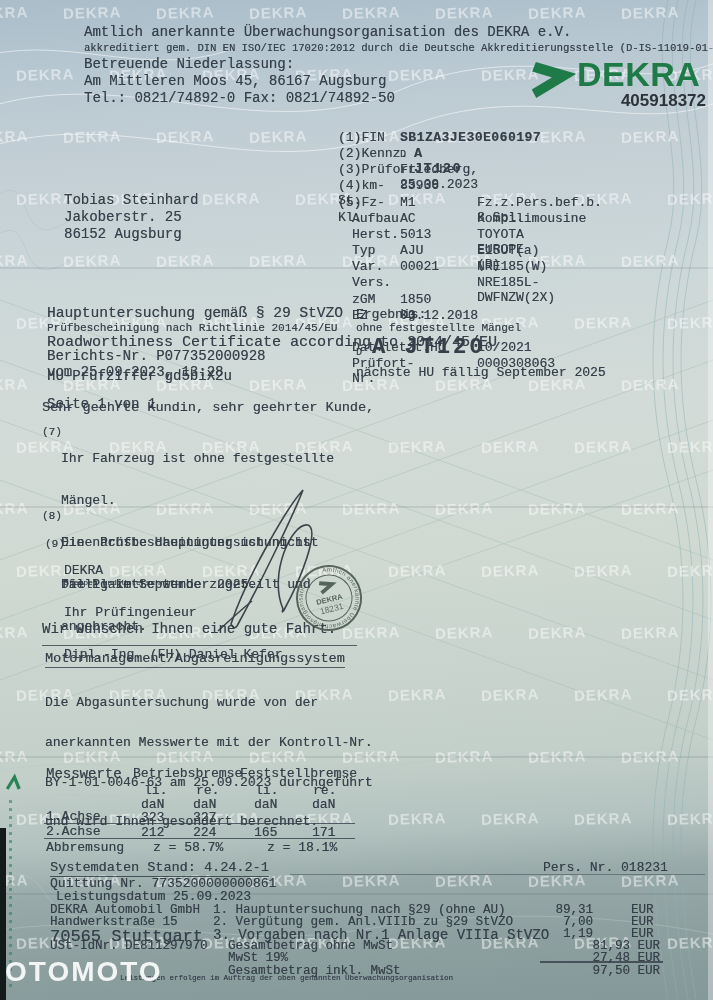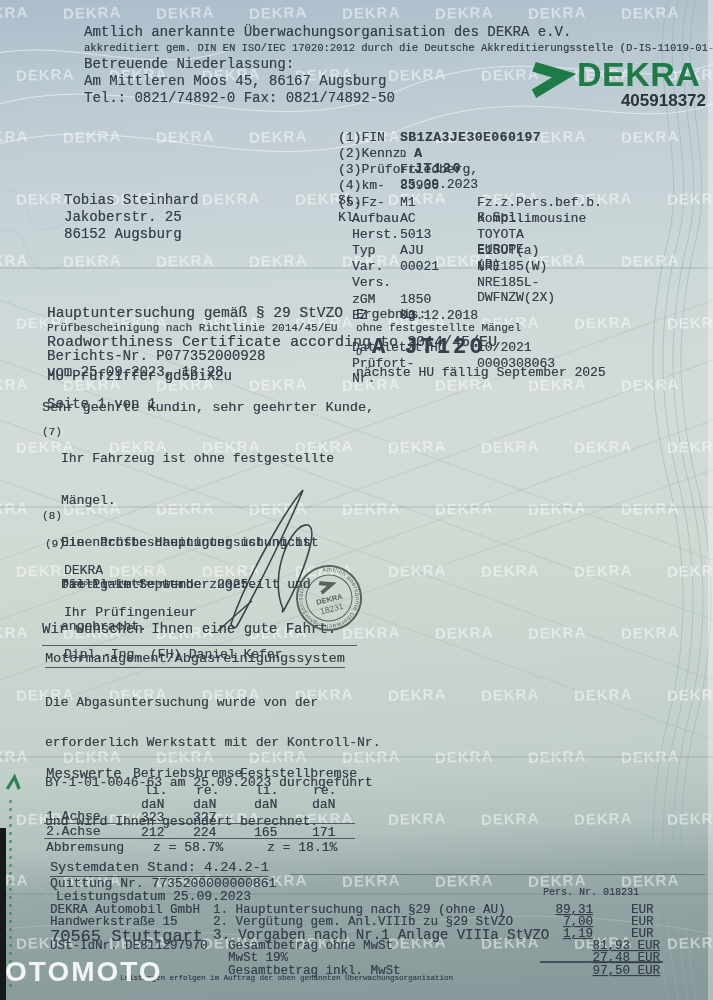--- a/index.html
+++ b/index.html
@@ -19,21 +19,21 @@
   .wm{position:absolute;font-family:"Liberation Sans",sans-serif;font-weight:bold;
       font-size:15px;color:rgba(255,255,255,0.48);letter-spacing:1px;transform:rotate(-2deg);}
   .crease{position:absolute;left:0;width:713px;height:2px;background:rgba(70,85,95,0.13);}
   .vrow{position:absolute;left:338px;height:16px;font-size:13px;}
   .vlab{position:absolute;left:0;}
   .vlab.ind{left:14px;}
   .vv1{position:absolute;left:62px;}
   .vv2{position:absolute;left:139px;}
   .letter{font-size:13px;line-height:14px;}
   .hr{position:absolute;background:rgba(52,62,72,0.8);height:1.4px;}
-  .amt{position:absolute;text-align:right;font-size:12.5px;text-decoration:underline;}
+  .amt{position:absolute;text-align:right;font-size:12.5px;}
   .green{color:#1e7b48;}
 </style>
 </head>
 <body>
 
 <div id="page">
 
   <svg width="713" height="1000" viewBox="0 0 713 1000" style="left:0;top:0;">
     <g fill="none" stroke="#ffffff" stroke-width="1" opacity="0.55">
       <path d="M-20,110 C120,60 260,150 400,90 S650,110 740,50"></path>
@@ -339,21 +339,21 @@
     </text>
     <path d="M30,22 L42,27 L30,32" fill="none" stroke="#46564c" stroke-width="4" transform="skewY(-5)"></path>
     <text x="36" y="40" text-anchor="middle" font-size="7.5" font-weight="bold" fill="#46564c" font-family="Liberation Sans, sans-serif">DEKRA</text>
     <text x="36" y="50" text-anchor="middle" font-size="8.5" fill="#46564c" font-family="Liberation Sans, sans-serif">18231</text>
   </svg>
 
   <div class="hr" style="left:42px;top:645px;width:315px"></div>
   <div class="t ink" style="left:45px;top:651px;font-size:13.5px;border-bottom:1.3px solid rgba(52,62,72,0.8);padding-bottom:1px">Motormanagement/Abgasreinigungssystem</div>
   <div class="t ink" style="left:45px;top:670px;font-size:13px;line-height:13.2px">
     <div>Die Abgasuntersuchung wurde von der</div>
-    <div>erforderlich Werkstatt mit der Kontroll-Nr.</div>
+    <div>anerkannten Messwerte mit der Kontroll-Nr.</div>
     <div>BY-1-01-0046-63 am 25.09.2023 durchgeführt</div>
     <div>und wird Ihnen gesondert berechnet.</div>
   </div>
 
   <svg width="20" height="22" viewBox="0 0 20 22" style="left:5px;top:772px;">
     <path d="M4,17 L10,5 L16,17" fill="none" stroke="#2a8354" stroke-width="3.2" transform="skewX(-6)"></path>
   </svg>
   <div style="position:absolute;left:9px;top:800px;width:3px;height:190px;background:repeating-linear-gradient(to bottom, rgba(40,125,80,0.55) 0 3px, transparent 3px 8px);"></div>
 
   <div class="t ink" style="left:46px;top:766px;font-size:14px">Messwerte</div>
@@ -378,21 +378,21 @@
   <div class="t ink" style="left:254px;top:825px;font-size:13px">165</div>
   <div class="t ink" style="left:312px;top:825px;font-size:13px">171</div>
   <div class="hr" style="left:44px;top:838px;width:311px;height:1.1px"></div>
   <div class="t ink" style="left:46px;top:840px;font-size:13px">Abbremsung</div>
   <div class="t ink" style="left:153px;top:840px;font-size:13px">z = 58.7%</div>
   <div class="t ink" style="left:267px;top:840px;font-size:13px">z = 18.1%</div>
 
   <div class="t ink" style="left:50px;top:860px;font-size:13.5px;border-bottom:1.4px solid rgba(52,62,72,0.85);padding-bottom:1px">Systemdaten Stand: 4.24.2-1</div>
   <div style="position:absolute;left:290px;top:874px;width:415px;height:1px;background:rgba(60,70,78,0.5)"></div>
   <div class="t ink" style="left:50px;top:876px;font-size:13px">Quittung Nr. 7735200000000861</div>
-  <div class="t ink" style="left:543px;top:887px;font-size:10px">Pers. Nr. 018231</div>
+  <div class="t ink" style="left:543px;top:860px;font-size:13px">Pers. Nr. 018231</div>
   <div class="t ink" style="left:56px;top:889px;font-size:13px">Leistungsdatum 25.09.2023</div>
 
   <div class="t ink" style="left:50px;top:903px;font-size:12.5px">DEKRA Automobil GmbH</div>
   <div class="t ink" style="left:50px;top:915px;font-size:12.5px">Handwerkstraße 15</div>
   <div class="t ink" style="left:50px;top:927px;font-size:17px">70565 Stuttgart</div>
   <div class="t ink" style="left:50px;top:939px;font-size:12.5px">USt-IdNr. DE811297970</div>
 
   <div class="t ink" style="left:213px;top:903px;font-size:12.5px">1. Hauptuntersuchung nach §29 (ohne AU)</div>
   <div class="amt ink" style="left:535px;top:903px;width:58px">89,31</div>
   <div class="t ink" style="left:631px;top:903px;font-size:12.5px">EUR</div>

